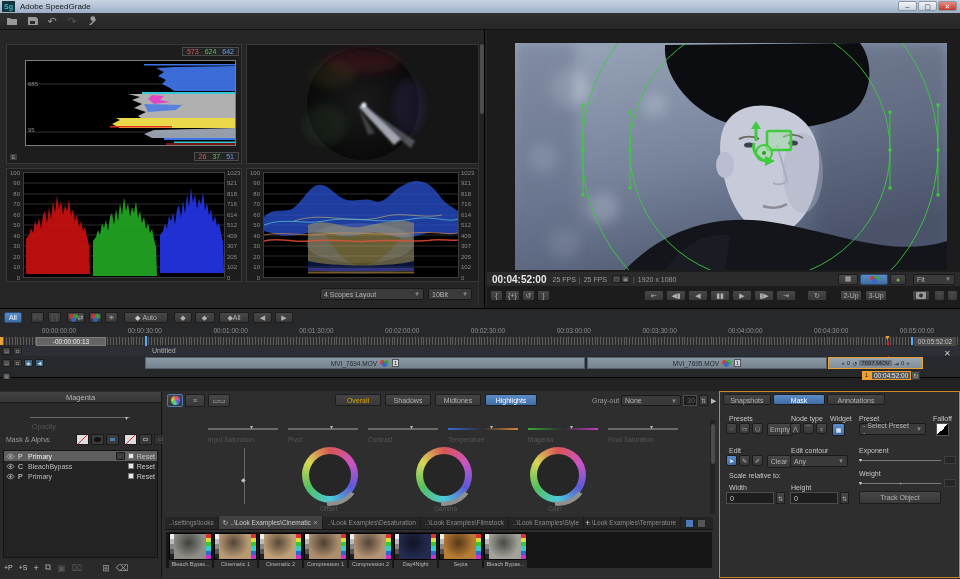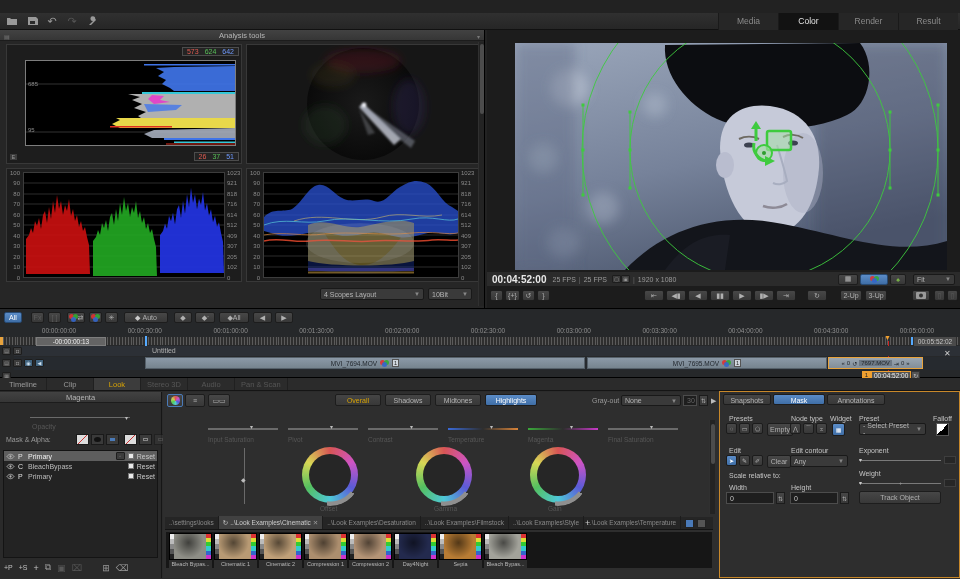--- a/index.html
+++ b/index.html
@@ -109,55 +109,52 @@
 .hslider .th{position:absolute;top:0;font-size:6px;color:#ccc}
 .numbox{position:absolute;background:#1e1e1e;border:1px solid #4c4c4c;color:#c5c5c5;font-size:7px;display:flex;align-items:center;padding-left:3px}
 .stepper{position:absolute;width:9px;background:linear-gradient(#474747,#383838);border:1px solid #1c1c1c;color:#aaa;font-size:6px;display:flex;align-items:center;justify-content:center}
 .vbox{position:absolute;width:12px;height:8px;background:#262626;border:1px solid #3e3e3e;color:#555;font-size:5px;display:flex;align-items:center;justify-content:center}
 </style>
 </head>
 <body>
 
 <div id="app">
 
+  <div id="titlebar">
+    <span class="sglogo">Sg</span>
+    <span class="ttext">Adobe SpeedGrade</span>
+    <span class="winbtns">
+      <span class="wb">–</span>
+      <span class="wb">▢</span>
+      <span class="wb close">✕</span>
+    </span>
+  </div>
 
   <div id="toolbar">
     <span class="tico">
         <svg width="12" height="10" viewBox="0 0 12 10">
           <path d="M1 2h3l1 1h6v6H1z" fill="#999"></path>
         </svg>
       </span>
     <span class="tico">
         <svg width="11" height="10" viewBox="0 0 11 10">
           <path d="M1 1h8l2 2v6H1z" fill="#999"></path>
           <rect x="3" y="5" width="5" height="3" fill="#2b2b2b"></rect>
         </svg>
       </span>
     <span class="tico" style="font-size:11px">↶</span>
     <span class="tico dim" style="font-size:11px">↷</span>
     <span class="tico">
         <svg width="11" height="11" viewBox="0 0 11 11">
           <path d="M2 9l4-4a2.4 2.4 0 1 1 2.2-2.2L9 4 7 6 4 9z" fill="#999"></path>
         </svg>
       </span>
-    <div id="wtabs">
-
-    <div class="wtab">Media</div>
-        <div class="wtab active">Color</div>
-        <div class="wtab">Render</div>
-        <div class="wtab">Result</div>
-      </div>
   </div>
 
   <div id="left-panel">
-    <div class="phead">
-      <span class="corner" style="left:4px">▤</span>
-      <span>Analysis tools</span>
-      <span class="corner" style="right:4px">▾</span>
-    </div>
 
     <div class="scopebox" style="left:6px;top:14px;width:236px;height:120px">
       <div id="hist-vals-top" style="top:2px">
 
       <span style="color: rgb(224, 90, 80);">573</span>
           <span style="color: rgb(88, 192, 88);">624</span>
           <span style="color: rgb(111, 154, 255);">642</span>
         </div>
       <div id="hist-plot">
         <svg width="209" height="84" viewBox="0 0 209 84" preserveAspectRatio="none">
@@ -552,29 +549,20 @@
         <span style="background:#555;border:1px solid #f0a030;color:#eee;font-size:6.5px;line-height:8px;padding:0 2px">00:04:52:00</span>
         <span style="width:9px;background:#555;border:1px solid #333;color:#bbb;font-size:6px;text-align:center;line-height:9px">↻</span>
       </div>
       <span class="abs" style="left:944px;top:3px;color:#cccccc;font-size:8px">✕</span>
       <div class="trow-icons" style="top:26px">
           <span class="mini">▦</span>
         </div>
     </div>
   </div>
 
-  <div id="ptabs">
-
-  <div class="ptab">Timeline</div>
-      <div class="ptab">Clip</div>
-      <div class="ptab active">Look</div>
-      <div class="ptab disabled">Stereo 3D</div>
-      <div class="ptab disabled">Audio</div>
-      <div class="ptab disabled">Pan &amp; Scan</div>
-    </div>
 
   <div id="bottom">
 
     <div id="layers">
       <div class="phead"><span>Magenta</span></div>
       <div class="abs" style="left:30px;top:22px;width:100px;height:8px">
         <div style="position:absolute;top:3px;width:100px;height:1px;background:#6a6a6a"></div>
         <span style="position:absolute;left:95px;top:0;font-size:6px;color:#bdbdbd">▾</span>
       </div>
       <span class="lbl dim abs" style="left:32px;top:31px">Opacity</span>

